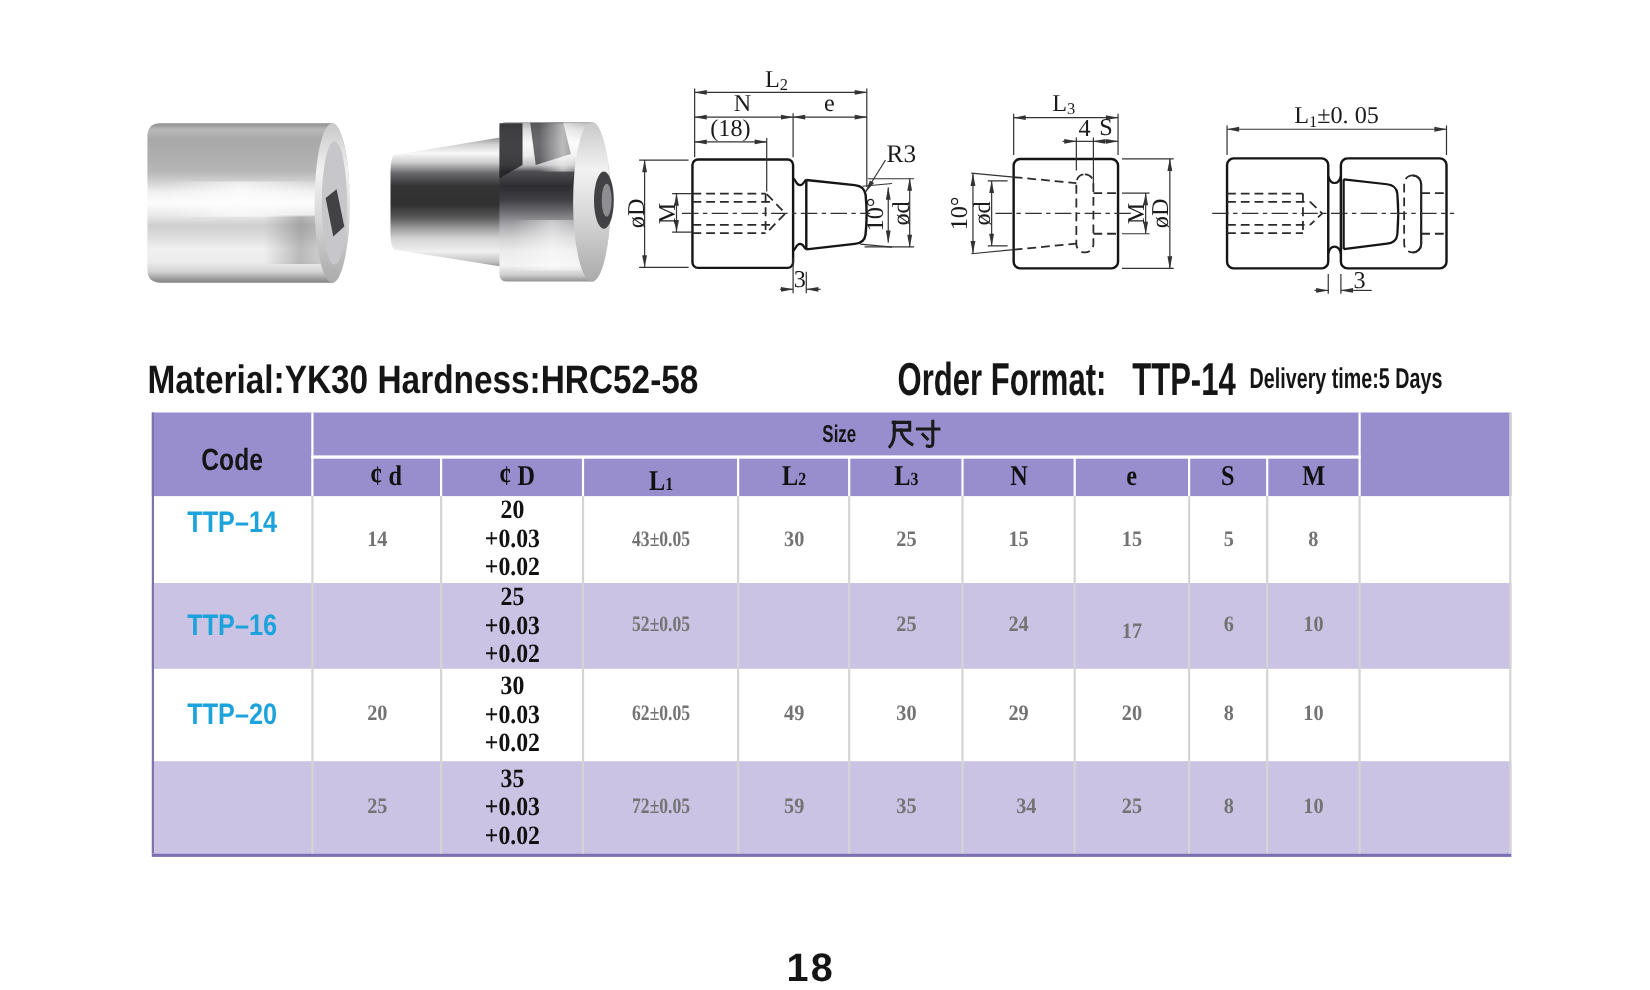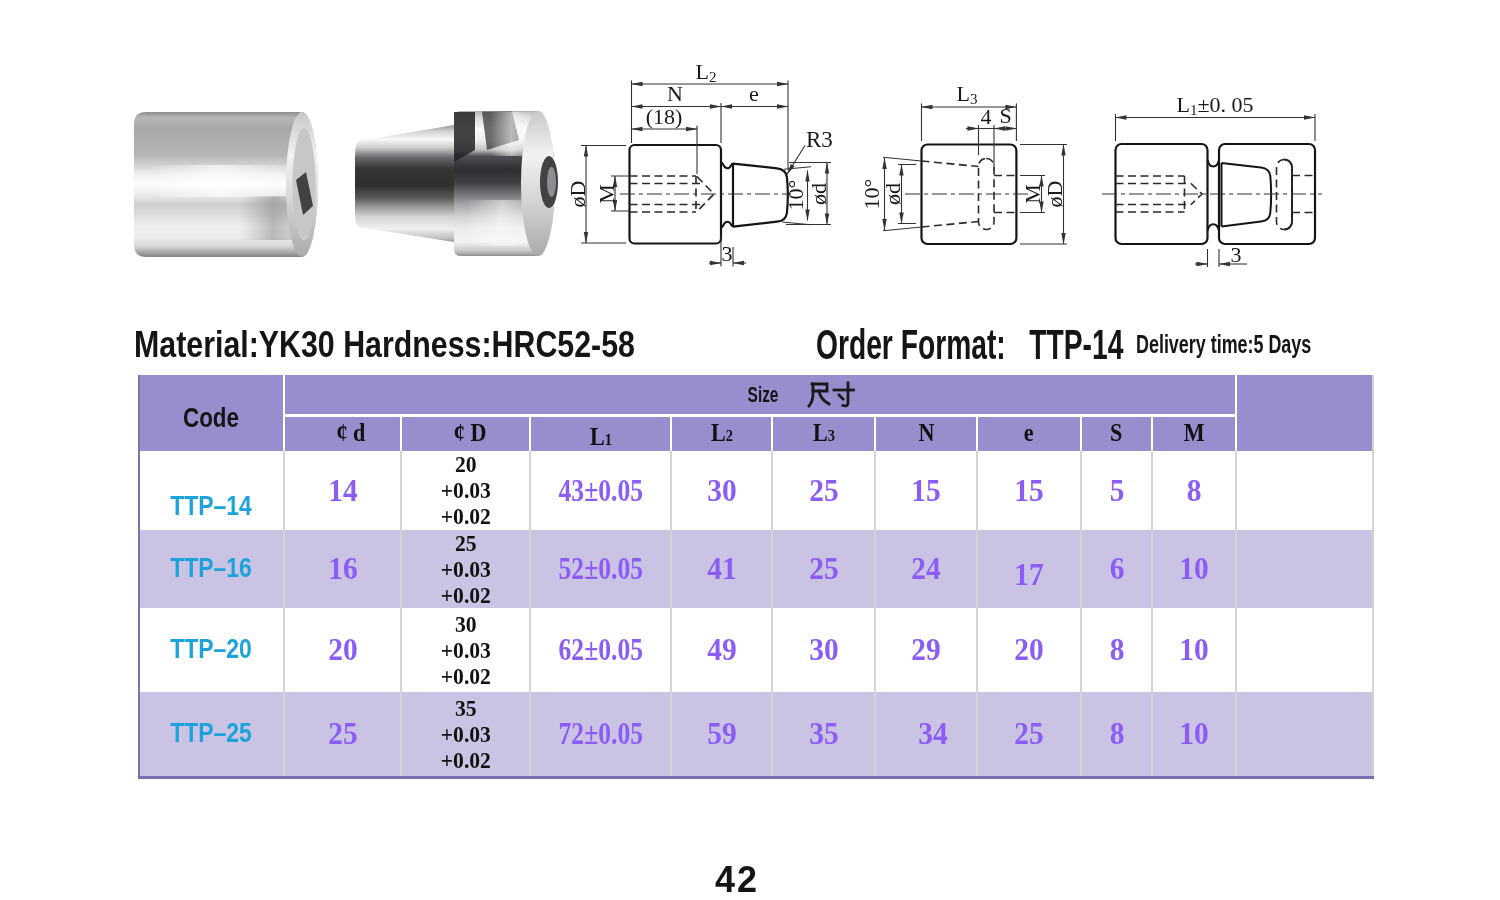--- a/index.html
+++ b/index.html
@@ -3,21 +3,21 @@
 <meta charset="utf-8">
 <style>
 html,body{margin:0;padding:0}
 .page{position:relative;width:1500px;height:900px;background:#fff;font-family:"Liberation Sans",sans-serif;overflow:hidden}
 .abs{position:absolute}
 .cell{position:absolute;display:flex;align-items:center;justify-content:center}
 .cx{display:inline-block;white-space:nowrap}
 .ser{font-family:"Liberation Serif",serif;font-weight:bold;color:#111}
 .vline{position:absolute;width:2px}
 .hd{color:#151515;font-weight:bold}
-.num{font-family:"Liberation Serif",serif;font-weight:bold;font-size:32px;color:#8b5cf6}
+.num{font-family:"Liberation Serif",serif;font-weight:bold;font-size:20px;color:#737373}
 .num .cx{transform:scaleX(0.92)}
 .num .pm{transform:scaleX(0.80)}
 .tol{font-family:"Liberation Serif",serif;font-weight:bold;font-size:24px;line-height:26px;color:#111}
 .tol .cx{transform:scaleX(0.9)}
 .code{font-size:27px;font-weight:bold;color:#1ca3dc}
 .code .cx{transform:scaleX(0.85)}
 </style>
 </head>
 <body>
 <div class="page">
@@ -306,21 +306,21 @@
   <div class="cell ser" style="left:839px;top:40px;width:104px;height:36px;font-size:26px">
         <span class="cx" style="transform:scaleX(0.85)">e</span>
       </div>
   <div class="cell ser" style="left:943px;top:40px;width:71px;height:36px;font-size:26px">
         <span class="cx" style="transform:scaleX(0.85)">S</span>
       </div>
   <div class="cell ser" style="left:1014px;top:40px;width:84px;height:36px;font-size:26px">
         <span class="cx" style="transform:scaleX(0.85)">M</span>
       </div>
 
-  <div class="cell code" style="left:0;top:92px;width:146px;height:78.5px">
+  <div class="cell code" style="left:0;top:61px;width:146px;height:78.5px">
         <span class="cx">TTP–14</span>
       </div>
   <div class="cell num" style="left:146px;top:76px;width:117px;height:78.5px">
         <span class="cx">14</span>
       </div>
   <div class="cell tol" style="left:263px;top:76px;width:129px;height:78.5px">
         <span class="cx" style="text-align:center">20<br>+0.03<br>+0.02</span>
       </div>
   <div class="cell num" style="left:392px;top:76px;width:141px;height:78.5px">
         <span class="cx pm">43±0.05</span>
@@ -340,32 +340,26 @@
   <div class="cell num" style="left:943px;top:76px;width:71px;height:78.5px">
         <span class="cx">5</span>
       </div>
   <div class="cell num" style="left:1014px;top:76px;width:84px;height:78.5px">
         <span class="cx">8</span>
       </div>
 
   <div class="cell code" style="left:0;top:154.5px;width:146px;height:78.5px">
         <span class="cx">TTP–16</span>
       </div>
-  <div class="cell num" style="left:146px;top:154.5px;width:117px;height:78.5px">
-        <span class="cx">16</span>
-      </div>
   <div class="cell tol" style="left:263px;top:154.5px;width:129px;height:78.5px">
         <span class="cx" style="text-align:center">25<br>+0.03<br>+0.02</span>
       </div>
   <div class="cell num" style="left:392px;top:154.5px;width:141px;height:78.5px">
         <span class="cx pm">52±0.05</span>
       </div>
-  <div class="cell num" style="left:533px;top:154.5px;width:101px;height:78.5px">
-        <span class="cx">41</span>
-      </div>
   <div class="cell num" style="left:634px;top:154.5px;width:103px;height:78.5px">
         <span class="cx">25</span>
       </div>
   <div class="cell num" style="left:737px;top:154.5px;width:102px;height:78.5px">
         <span class="cx">24</span>
       </div>
   <div class="cell num" style="left:839px;top:165px;width:104px;height:69px">
         <span class="cx">17</span>
       </div>
   <div class="cell num" style="left:943px;top:154.5px;width:71px;height:78.5px">
@@ -399,23 +393,20 @@
   <div class="cell num" style="left:839px;top:233px;width:104px;height:83.5px">
         <span class="cx">20</span>
       </div>
   <div class="cell num" style="left:943px;top:233px;width:71px;height:83.5px">
         <span class="cx">8</span>
       </div>
   <div class="cell num" style="left:1014px;top:233px;width:84px;height:83.5px">
         <span class="cx">10</span>
       </div>
 
-  <div class="cell code" style="left:0;top:316.5px;width:146px;height:84px">
-        <span class="cx">TTP–25</span>
-      </div>
   <div class="cell num" style="left:146px;top:316.5px;width:117px;height:84px">
         <span class="cx">25</span>
       </div>
   <div class="cell tol" style="left:263px;top:316.5px;width:129px;height:84px">
         <span class="cx" style="text-align:center">35<br>+0.03<br>+0.02</span>
       </div>
   <div class="cell num" style="left:392px;top:316.5px;width:141px;height:84px">
         <span class="cx pm">72±0.05</span>
       </div>
   <div class="cell num" style="left:533px;top:316.5px;width:101px;height:84px">
@@ -431,15 +422,15 @@
         <span class="cx">25</span>
       </div>
   <div class="cell num" style="left:943px;top:316.5px;width:71px;height:84px">
         <span class="cx">8</span>
       </div>
   <div class="cell num" style="left:1014px;top:316.5px;width:84px;height:84px">
         <span class="cx">10</span>
       </div>
 </div>
 
-<div class="abs hd" style="left:706px;top:859px;width:62px;text-align:center;font-size:36px;letter-spacing:2px">42</div>
+<div class="abs hd" style="left:706px;top:859px;width:62px;text-align:center;font-size:36px;letter-spacing:2px">18</div>
 
 </div>
 
 </body></html>

